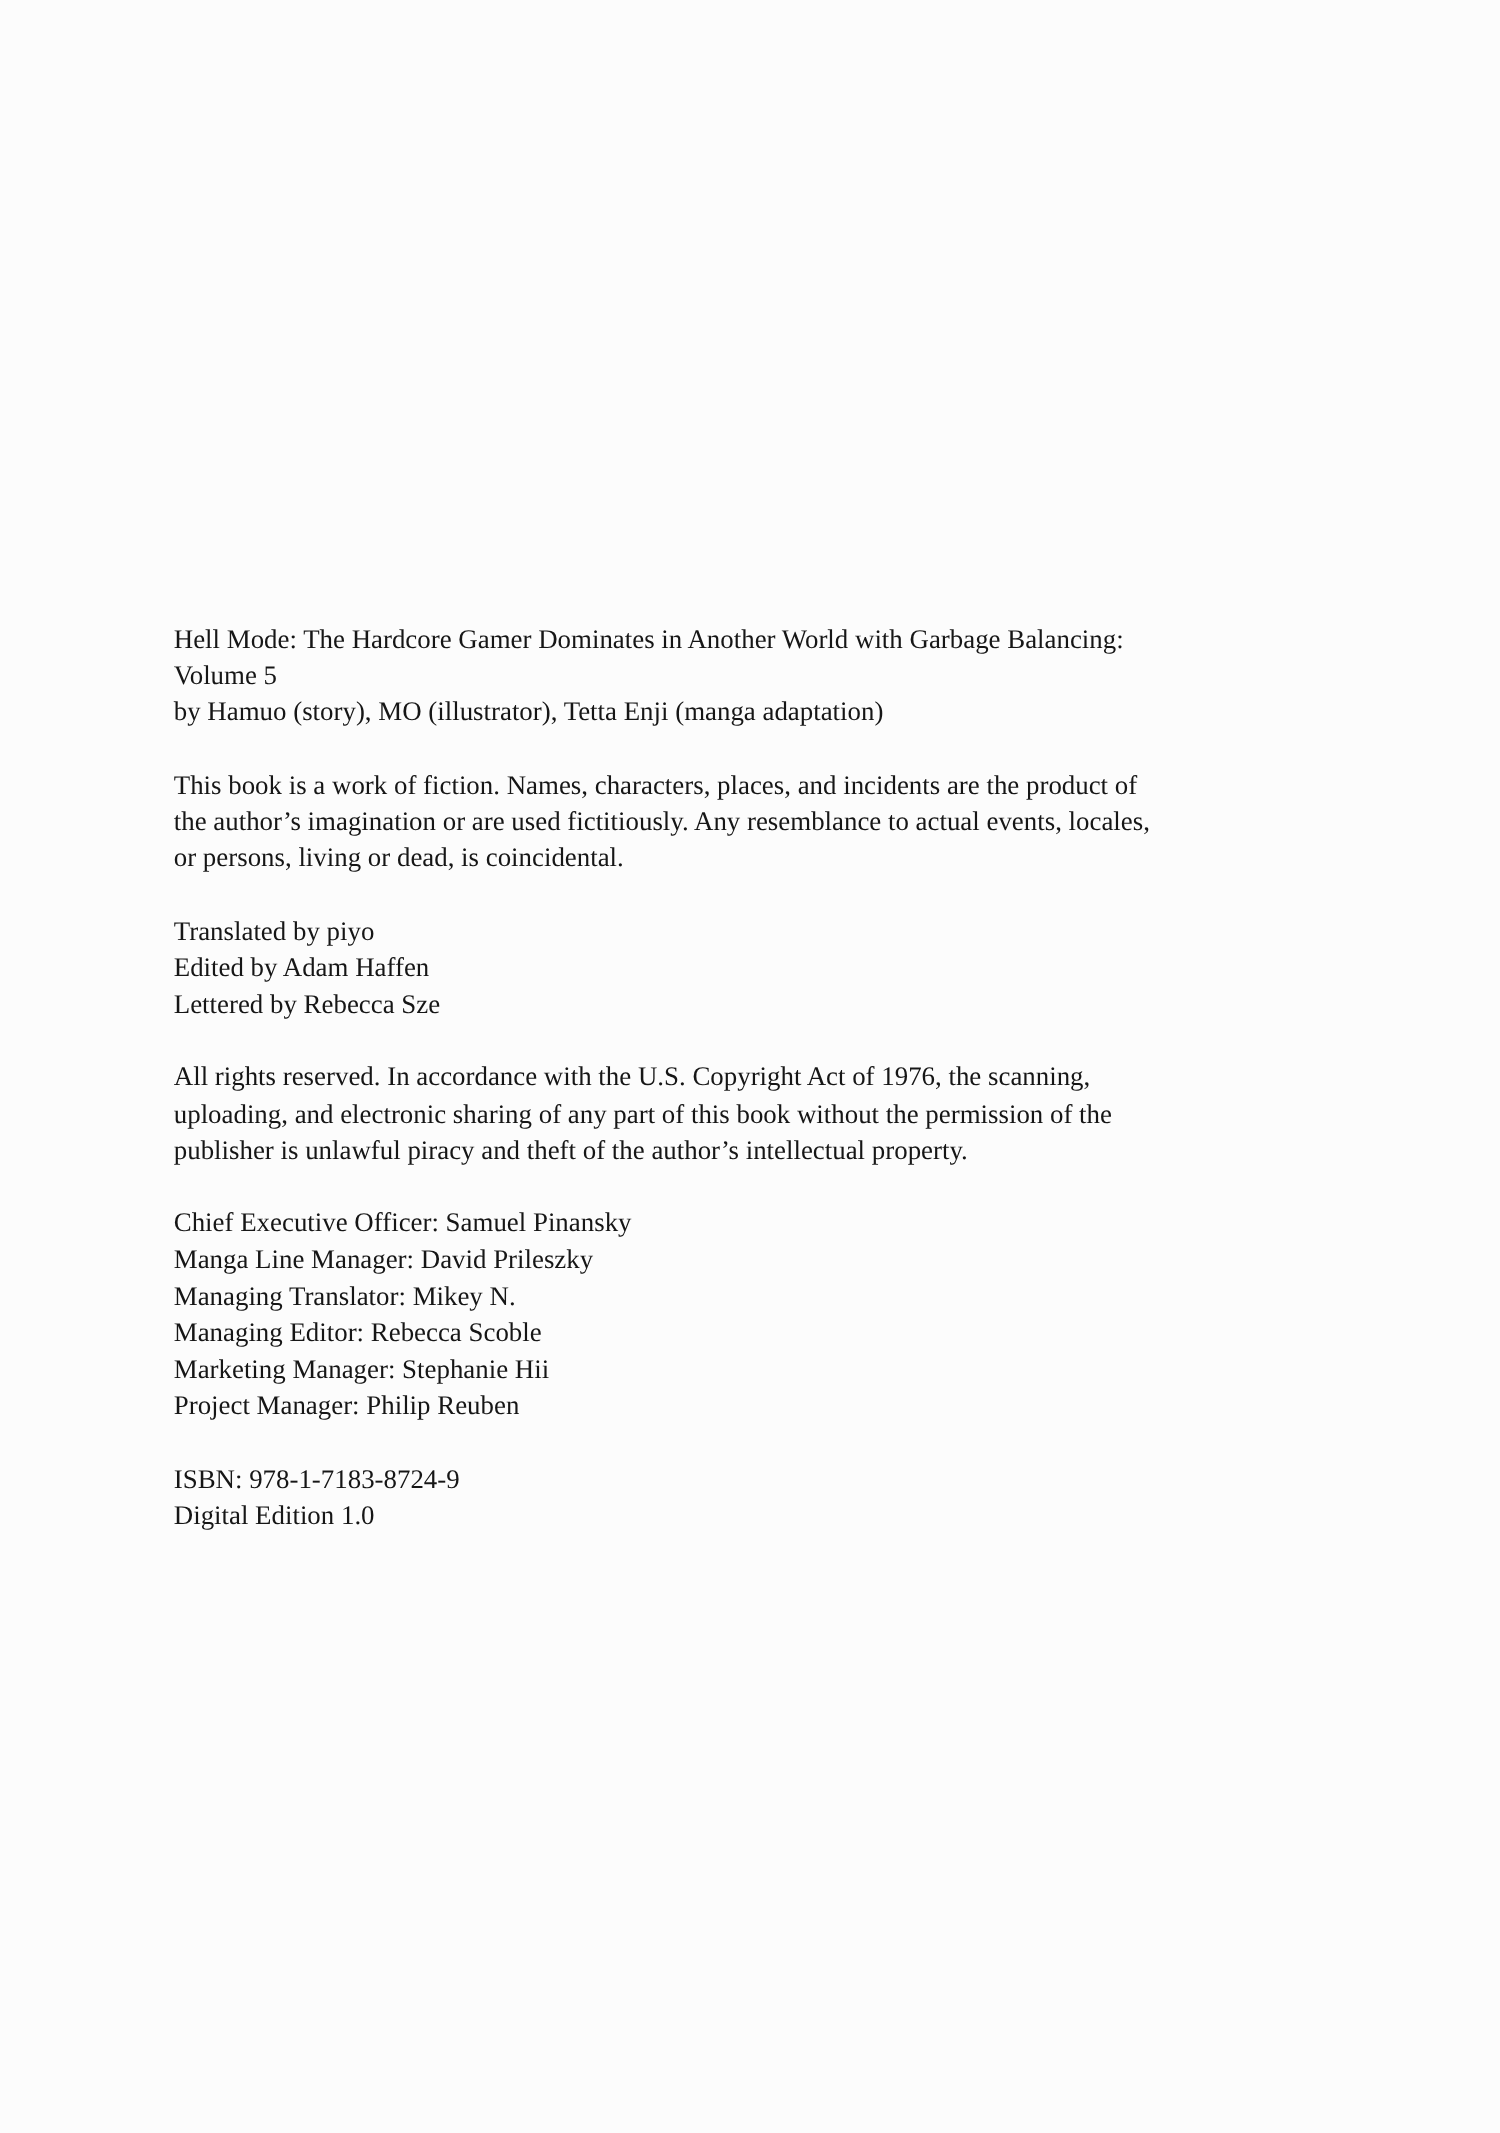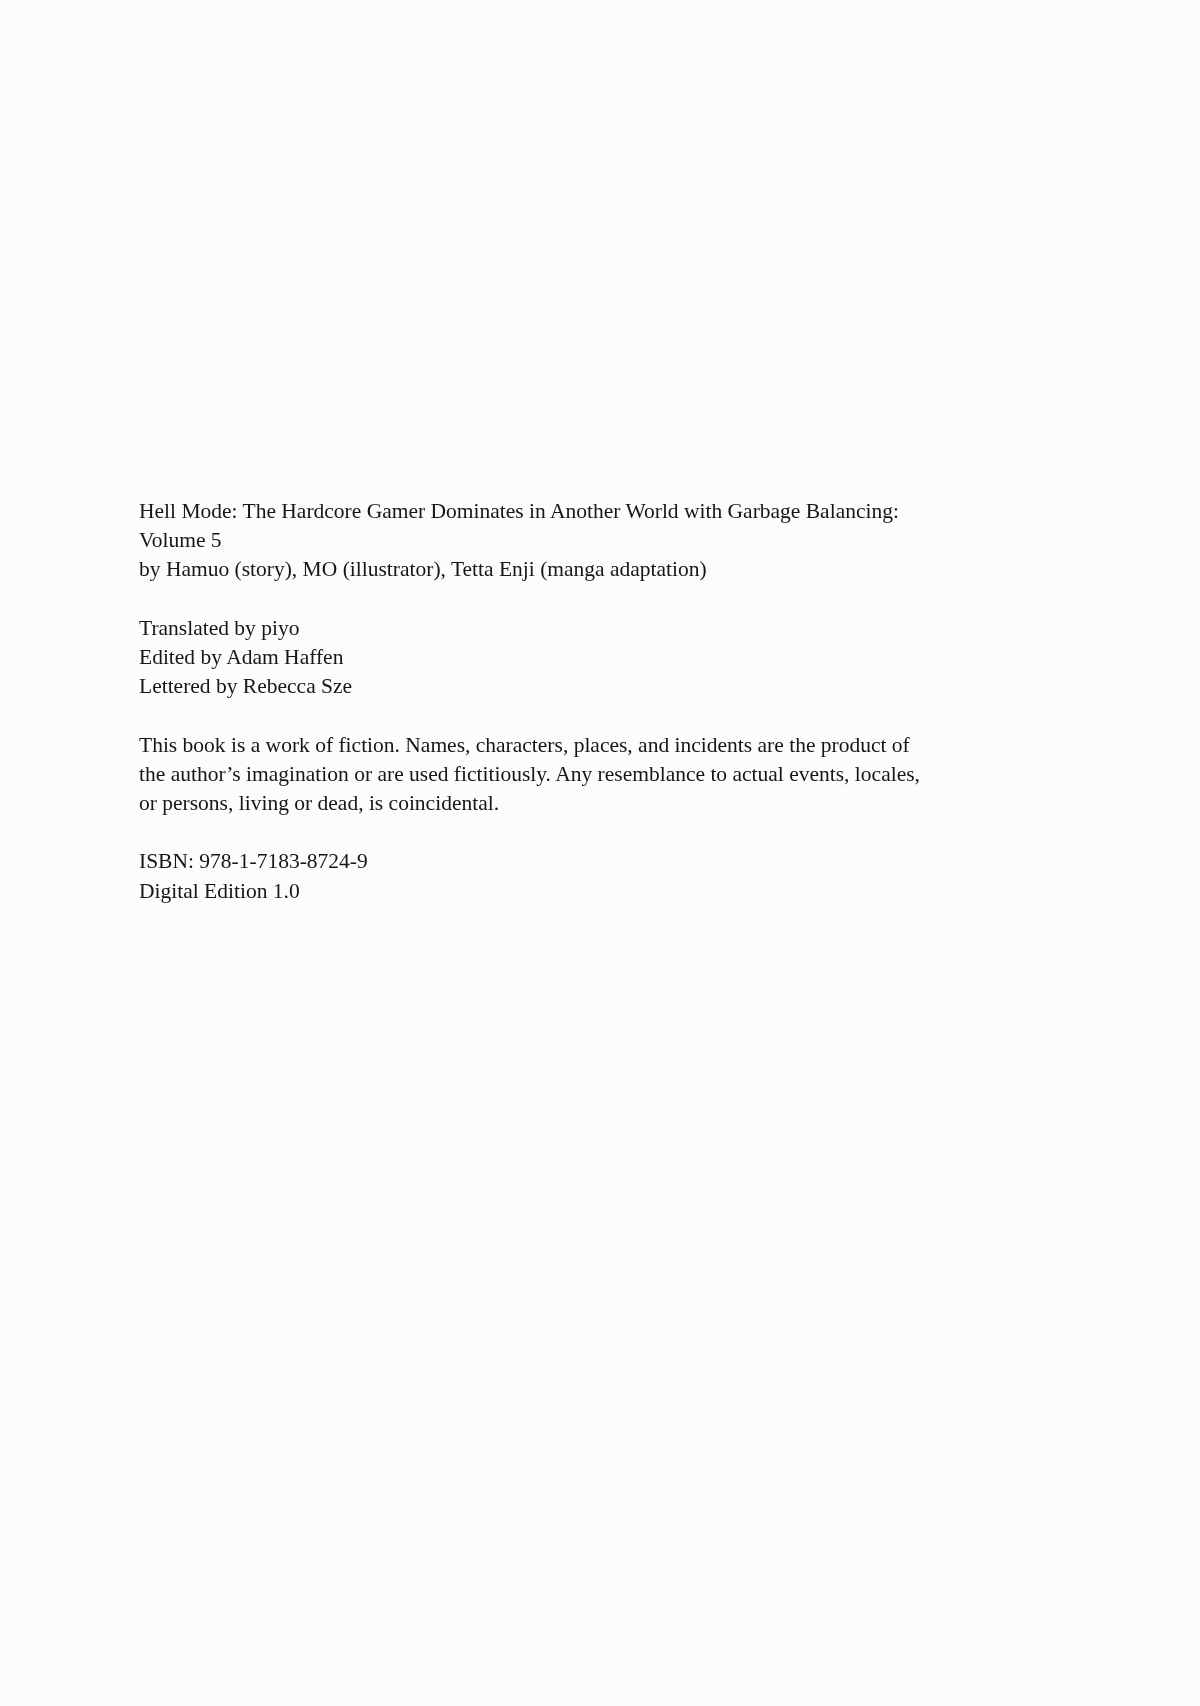--- a/index.html
+++ b/index.html
@@ -28,27 +28,36 @@
   }
 </style>
 </head>
 <body>
 
 <div class="page">
   <p>Hell Mode: The Hardcore Gamer Dominates in Another World with Garbage Balancing:
 Volume 5
 by Hamuo (story), MO (illustrator), Tetta Enji (manga adaptation)</p>
 
+  <p>This book is a work of fiction. Names, characters, places, and incidents are the product of
+the author’s imagination or are used fictitiously. Any resemblance to actual events, locales,
+or persons, living or dead, is coincidental.</p>
+
   <p>Translated by piyo
 Edited by Adam Haffen
 Lettered by Rebecca Sze</p>
 
-  <p>This book is a work of fiction. Names, characters, places, and incidents are the product of
-the author’s imagination or are used fictitiously. Any resemblance to actual events, locales,
-or persons, living or dead, is coincidental.</p>
+
+  <p>All rights reserved. In accordance with the U.S. Copyright Act of 1976, the scanning,
+uploading, and electronic sharing of any part of this book without the permission of the
+publisher is unlawful piracy and theft of the author’s intellectual property.</p>
 
 
-
-
+  <p>Chief Executive Officer: Samuel Pinansky
+Manga Line Manager: David Prileszky
+Managing Translator: Mikey N.
+Managing Editor: Rebecca Scoble
+Marketing Manager: Stephanie Hii
+Project Manager: Philip Reuben</p>
 
   <p>ISBN: 978-1-7183-8724-9
 Digital Edition 1.0</p>
 </div>
 
 </body></html>

